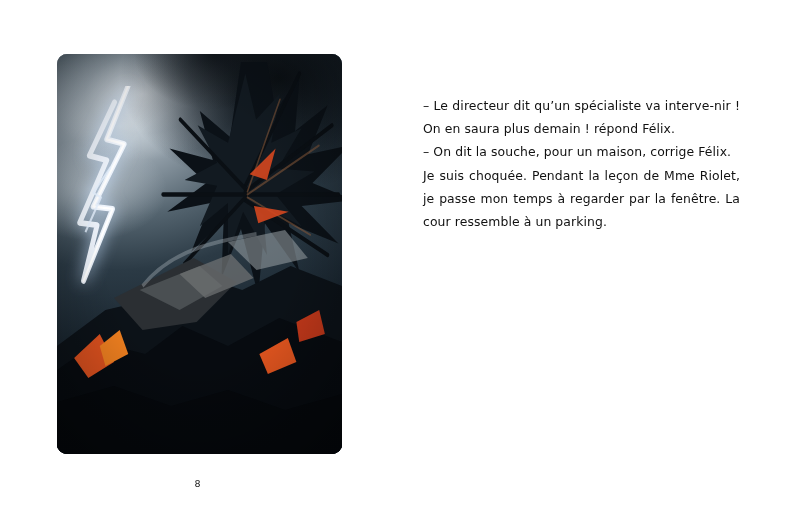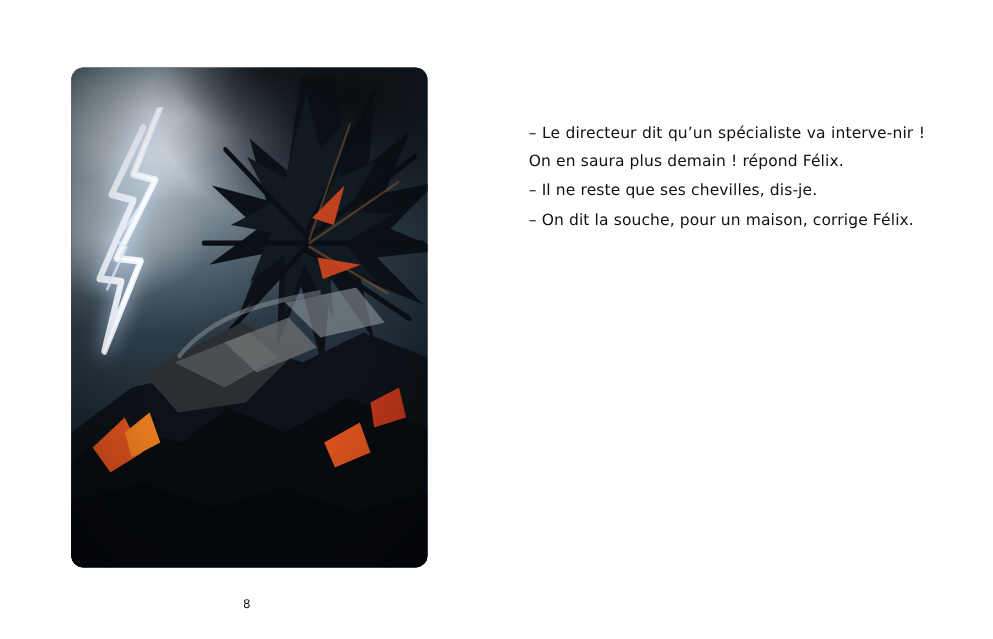--- a/index.html
+++ b/index.html
@@ -191,20 +191,20 @@
 
       <div class="art-layer art-vignette"></div>
     </div>
 
     <div class="folio folio-left">8</div>
   </div>
 
   <div class="page page-right">
     <div class="text-block">
       <p class="para">– Le directeur dit qu’un spécialiste va interve-nir ! On en saura plus demain ! répond Félix.</p>
-      <p class="para last-line-left">– Il ne reste que ses chevilles, dis-je.</p>
       <p class="para last-line-left">– On dit la souche, pour un maison, corrige Félix.</p>
+      <p class="para">Je suis choquée. Pendant la leçon de Mme Riolet, je passe mon temps à regarder par la fenêtre. La cour ressemble à un parking.</p>
     </div>
 
     <div class="folio folio-right">9</div>
   </div>
 
 </div>
 
 </body></html>

